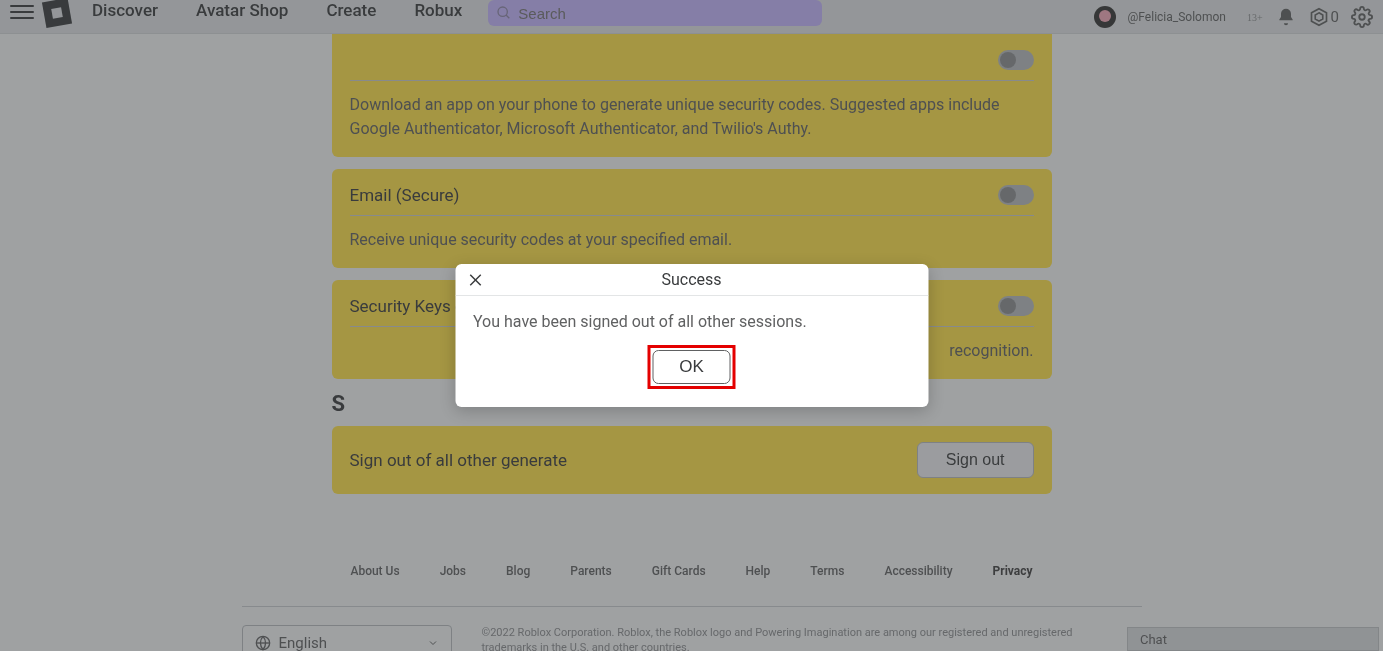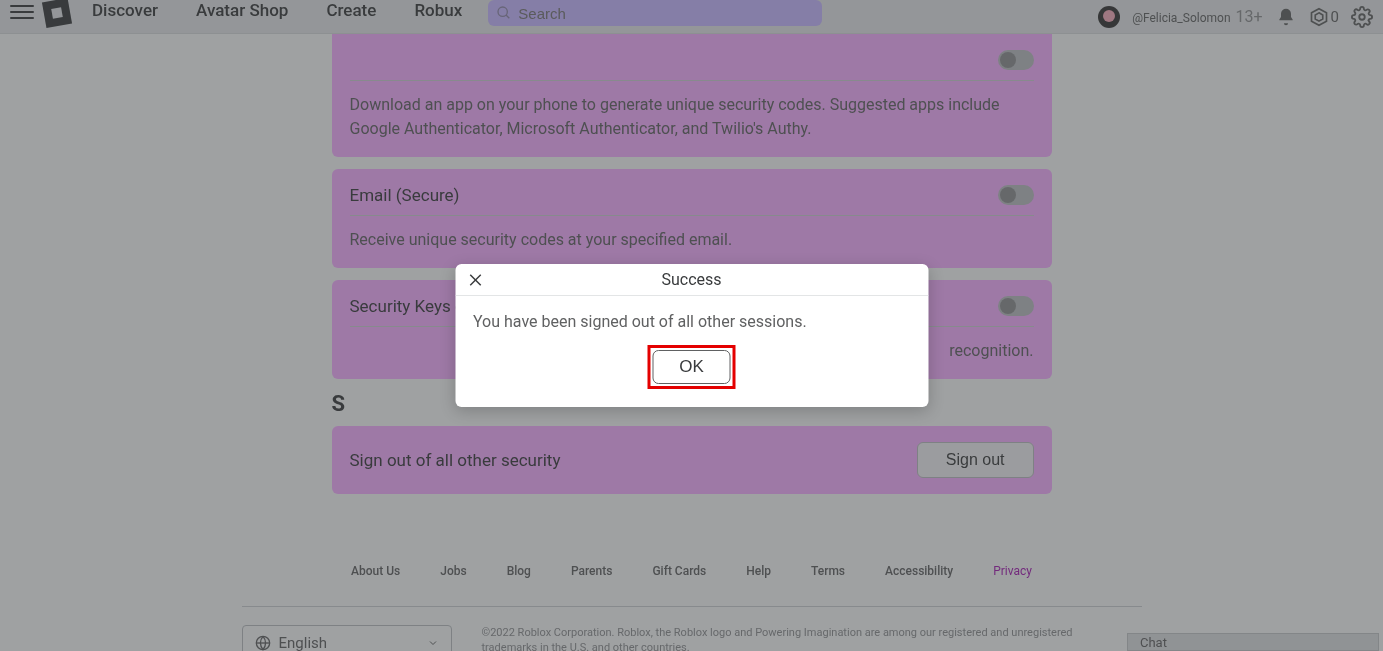--- a/index.html
+++ b/index.html
@@ -12,43 +12,43 @@
 .nav-links { display:flex; gap:38px; margin-right:20px;}
 .nav-links a { color:#393b3d; font-size:17px; font-weight:500; text-decoration:none; cursor:pointer;}
 .search-wrap { flex:0 0 334px; height:26px; background:#c4b5fd; border-radius:6px; display:flex; align-items:center; padding:0 8px; gap:6px;}
 .search-wrap svg{width:16px;height:16px;opacity:0.55;}
 .search-wrap input{flex:1;border:none;background:transparent;outline:none;font-size:15px;color:#606162;}
 .hdr-spacer{flex:1;}
 .hdr-right{display:flex;align-items:center;gap:12px;}
 .avatar{width:22px;height:22px;border-radius:50%;background:#333;overflow:hidden;position:relative;}
 .avatar::after{content:"";position:absolute;top:4px;left:5px;width:12px;height:12px;border-radius:50%;background:#f2a8b8;}
 .username{font-size:12px;color:#606162;}
-.age-badge{font-size:16px;color:#8b8d8f;margin-left:2px;}
+.age-badge{font-size:10px;color:#8b8d8f;margin-left:18px;font-family:Liberation Serif, serif;}
 .bell-icon,.robux-icon,.gear-icon{width:22px;height:22px;display:flex;align-items:center;justify-content:center;cursor:pointer;}
 .robux-wrap{display:flex;align-items:center;gap:2px;}
 .robux-count{font-size:15px;color:#606162;}
 .content{width:720px;margin:0 auto;position:relative;}
-.card{background:#f0abfc;border-radius:6px;margin-bottom:12px;padding:16px 18px;}
+.card{background:#fde047;border-radius:6px;margin-bottom:12px;padding:16px 18px;}
 .card-row{display:flex;justify-content:space-between;align-items:flex-start;border-bottom:1px solid #c7cbce;padding-bottom:10px;margin-bottom:12px;}
 .card-title{font-size:17px;color:#393b3d;}
 .card-desc{font-size:16px;color:#606162;line-height:1.5;}
 .toggle{width:36px;height:20px;background:#b6babd;border-radius:10px;position:relative;flex-shrink:0;}
 .toggle::after{content:"";position:absolute;top:2px;left:2px;width:16px;height:16px;background:#8b8d8f;border-radius:50%;}
 .section-header{font-size:22px;font-weight:700;color:#393b3d;margin:8px 0 10px 0;}
 .signout-card{display:flex;justify-content:space-between;align-items:center;}
 .signout-btn{padding:8px 28px;border:1px solid #b6babd;background:#ececee;border-radius:6px;font-size:16px;color:#393b3d;cursor:pointer;}
 .footer{width:900px;margin:70px auto 0;}
 .footer-links{display:flex;justify-content:center;gap:40px;padding-bottom:28px;border-bottom:1px solid #c7cbce;}
 .footer-links a{color:#606162;font-size:12px;font-weight:500;text-decoration:none;cursor:pointer;}
-.footer-links a.active{color:#a21caf;font-weight:400;}
+.footer-links a.active{color:#404040;font-weight:700;}
 .footer-bottom{display:flex;gap:30px;margin-top:18px;align-items:flex-start;}
 .lang-select{width:210px;height:36px;border:1px solid #b6babd;border-radius:4px;display:flex;align-items:center;justify-content:space-between;padding:0 12px;cursor:pointer;color:#606162;font-size:15px;}
 .lang-left{display:flex;align-items:center;gap:8px;}
 .copyright{font-size:11px;color:#8b8d8f;line-height:1.4;max-width:620px;}
-.chat-bar{position:absolute;bottom:0;right:4px;width:252px;height:18px;background:#d8dbdd;border:1px solid #c0c3c5;display:flex;align-items:center;padding:0 12px;font-size:13px;color:#606162;cursor:pointer;}
+.chat-bar{position:absolute;bottom:0;right:4px;width:252px;height:24px;background:#d8dbdd;border:1px solid #c0c3c5;display:flex;align-items:center;padding:0 12px;font-size:13px;color:#606162;cursor:pointer;}
 .dim-overlay{position:absolute;inset:0;background:rgba(57,59,61,0.45);}
 .modal{position:absolute;top:264px;left:50%;transform:translateX(-50%);width:473px;background:#fff;border-radius:6px;box-shadow:0 4px 16px rgba(0,0,0,0.2);overflow:hidden;}
 .modal-header{display:flex;align-items:center;justify-content:center;position:relative;height:32px;border-bottom:1px solid #e3e5e6;}
 .modal-title{font-size:16px;color:#393b3d;}
 .modal-close{position:absolute;left:8px;top:4px;width:24px;height:24px;display:flex;align-items:center;justify-content:center;cursor:pointer;font-size:20px;color:#393b3d;}
 .modal-body{padding:16px 18px 18px;}
 .modal-msg{font-size:16px;color:#606162;margin-bottom:14px;}
 .modal-btn-wrap{display:flex;justify-content:center;}
 .modal-btn{padding:6px 26px;border:1px solid #606162;background:#fff;border-radius:6px;font-size:17px;color:#393b3d;cursor:pointer;}
 .highlight-box{border:3px solid #e40000;padding:2px;display:inline-block;text-decoration:underline;}
@@ -125,21 +125,21 @@
     <div class="card-row" style="border-bottom:1px solid #c7cbce;">
       <div class="card-title">Security Keys on Web Only (Very Secure)</div>
       <div class="toggle"></div>
     </div>
     <div class="card-desc" style="text-align:right;">recognition.</div>
   </div>
 
   <div class="section-header">S</div>
 
   <div class="card signout-card">
-    <div class="card-title">Sign out of all other security</div>
+    <div class="card-title">Sign out of all other generate</div>
     <button class="signout-btn">Sign out</button>
   </div>
 </div>
 
 <div class="footer">
   <div class="footer-links">
     <a>About Us</a>
     <a>Jobs</a>
     <a>Blog</a>
     <a>Parents</a>

